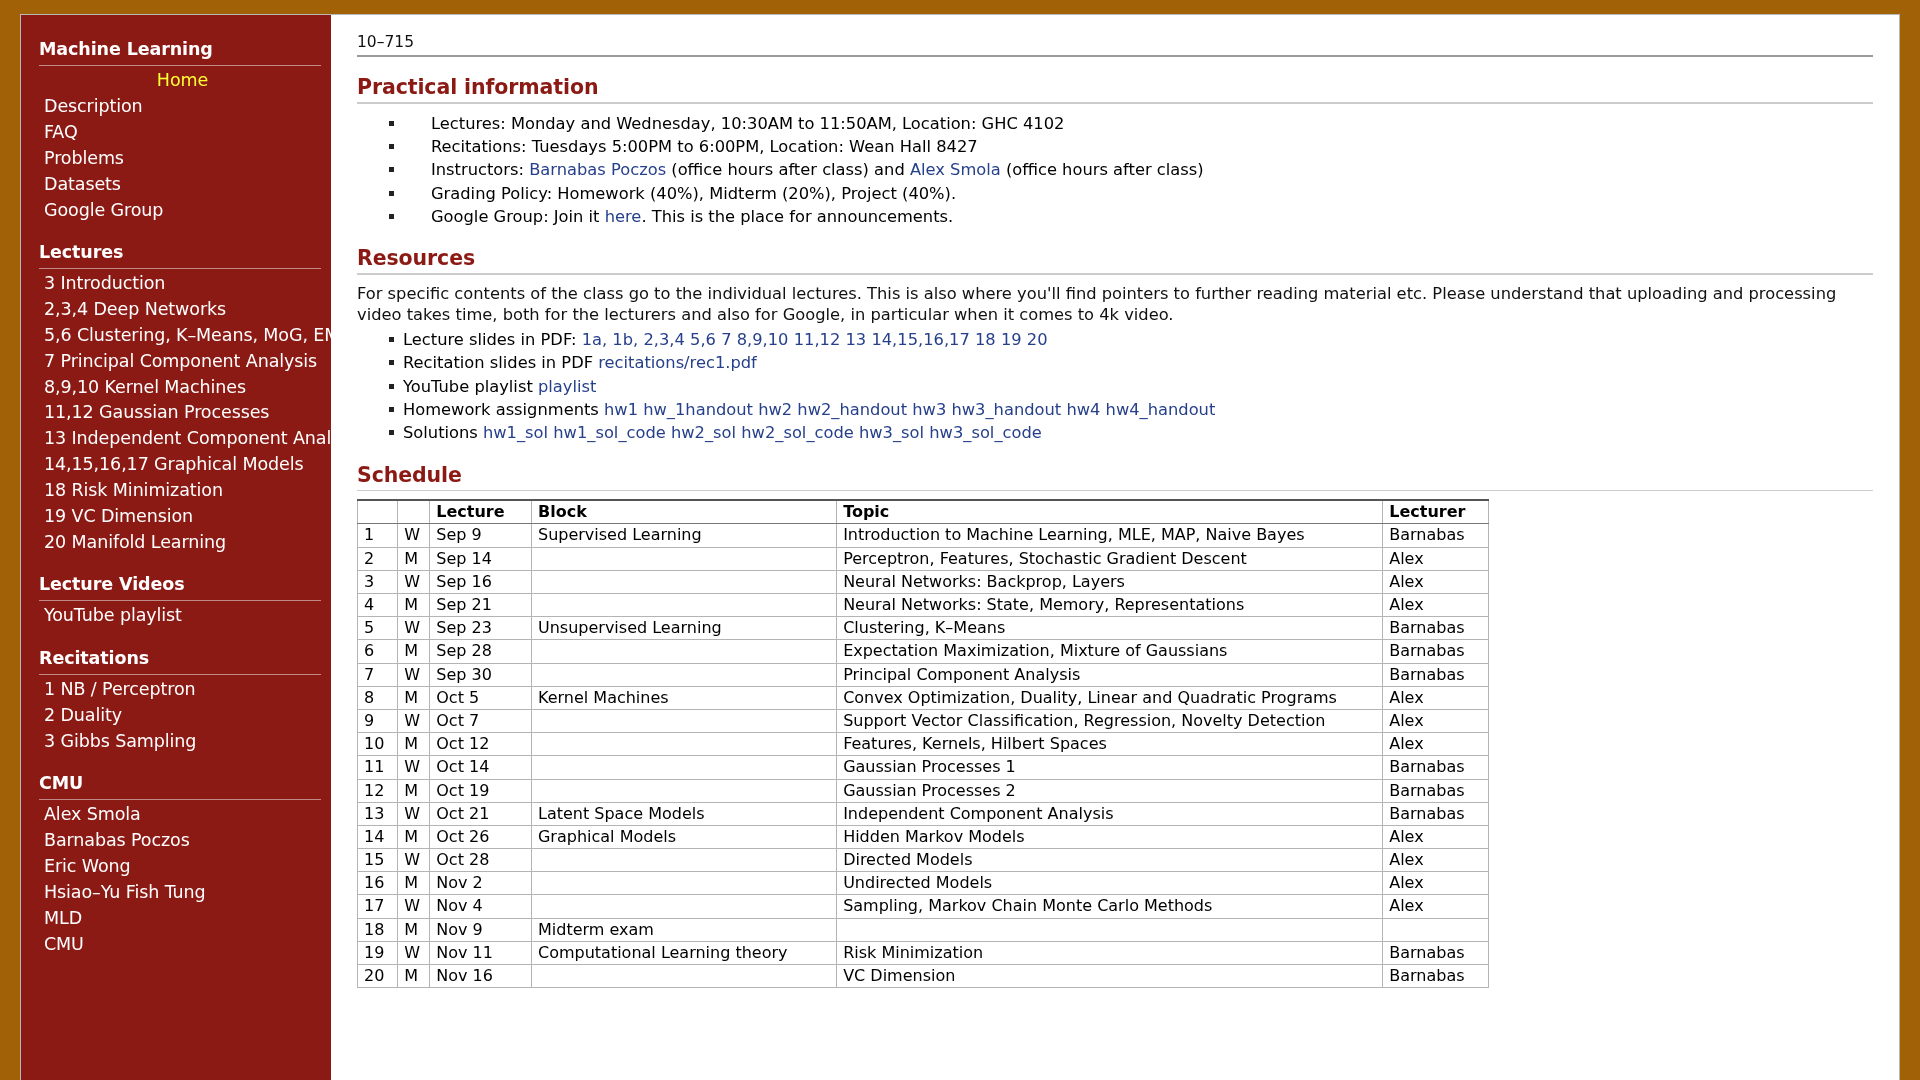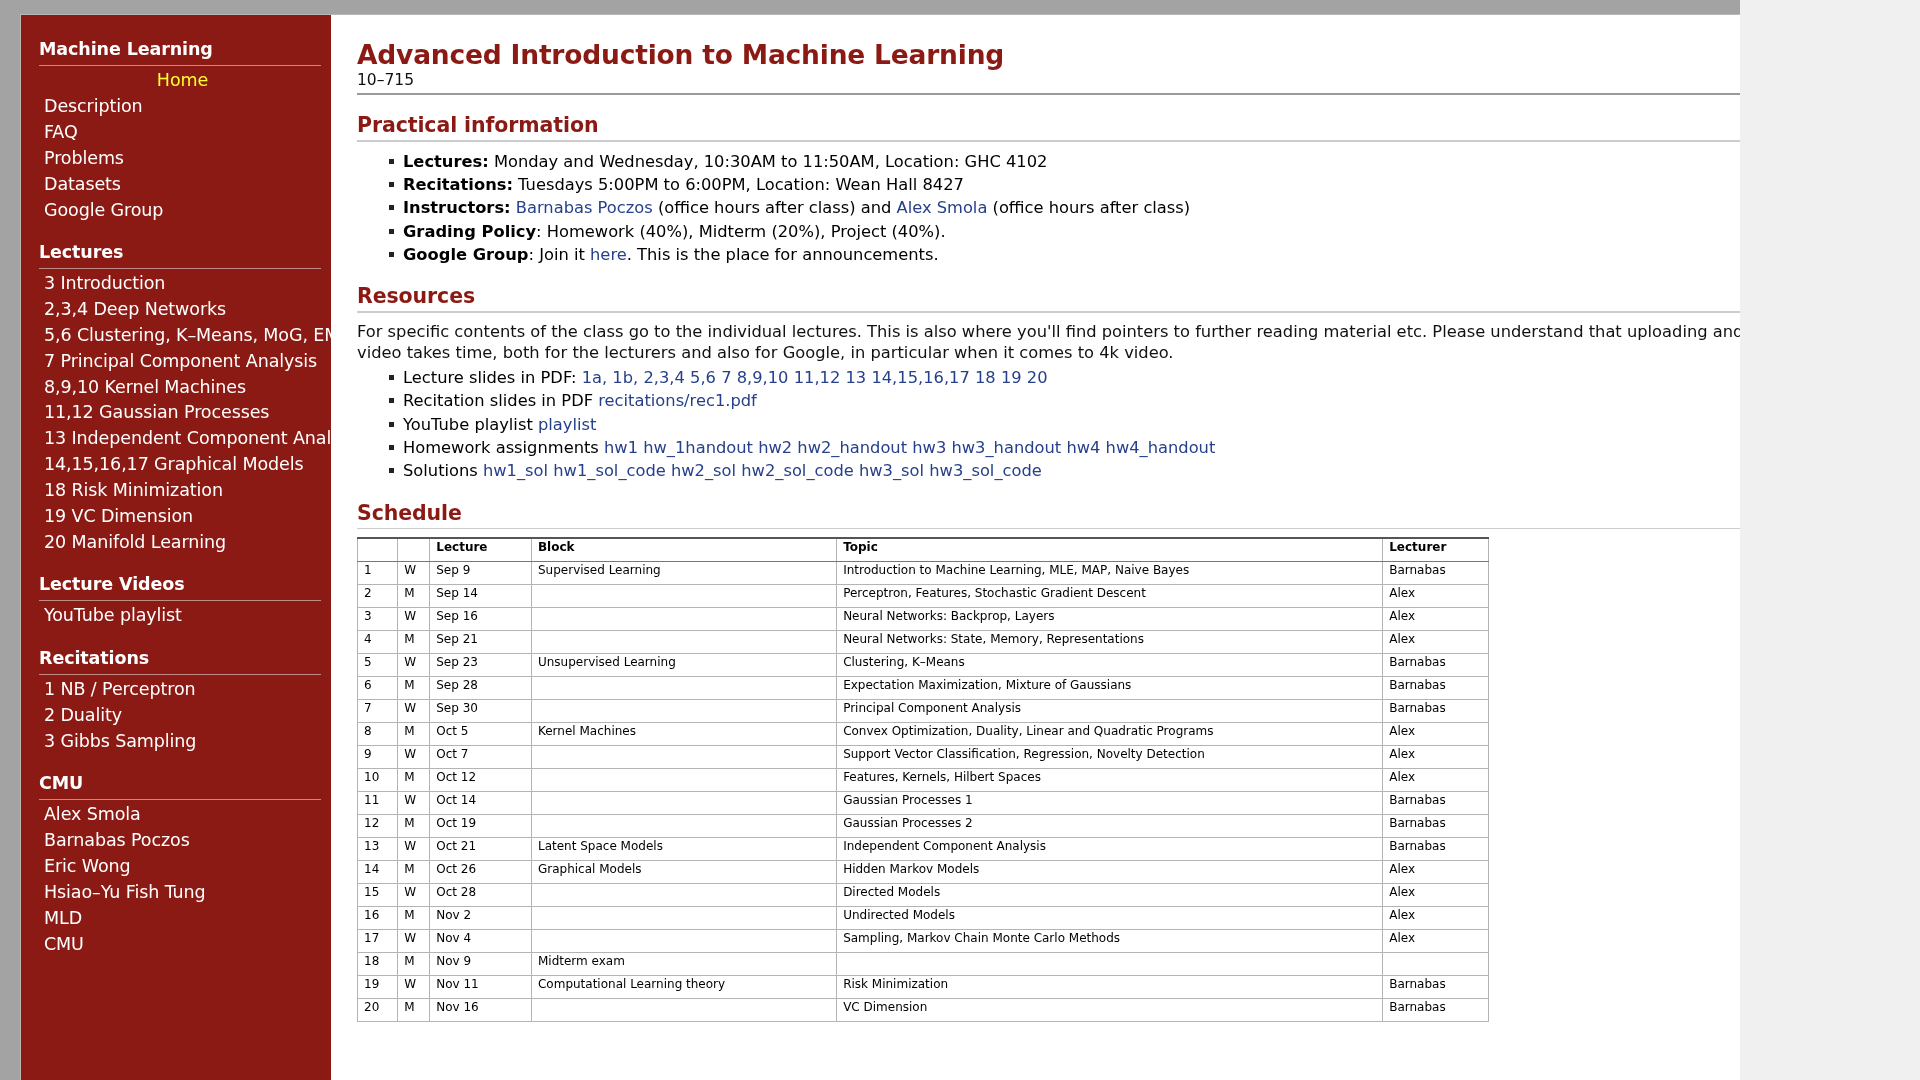--- a/index.html
+++ b/index.html
@@ -4,22 +4,22 @@
 <style>
   * { box-sizing: border-box; }
   html, body {
     margin: 0; padding: 0;
     width: 1920px; height: 1080px;
     background: #f0f0f0;
     font-family: "DejaVu Sans", "Liberation Sans", sans-serif;
   }
   #page {
     position: relative;
-    width: 1740px; height: 1080px;
-    background: #a3a3a3;
+    width: 1920px; height: 1080px;
+    background: #a16207;
     overflow: hidden;
   }
   .viewport {
     position: absolute;
     left: 20px; top: 14px;
     width: 1880px; height: 1070px;
     background: #ffffff;
     border: 1px solid #b8b8b8;
     border-bottom: none;
     display: flex;
@@ -111,26 +111,26 @@
     width: 5px; height: 5px;
     background: #222;
   }
   .para {
     font-size: 16.3px;
     line-height: 1.33;
     margin: 2px 0 2px 0;
     color: #111;
   }
   a.lnk { color: #27408b; text-decoration: none; }
-  b { font-weight: bold; }
+  b { font-weight: normal; margin-left: 28px; }
   
   table.schedule {
     border-collapse: collapse;
     margin-top: 5px;
-    font-size: 12px;
+    font-size: 16px;
     table-layout: fixed;
     width: 1132px;
   }
   table.schedule th, table.schedule td {
     border: 1px solid #b4b4b4;
     padding: 1px 6px 2px 6px;
     text-align: left;
     vertical-align: top;
     line-height: 1.2;
     height: 23px;
@@ -201,21 +201,20 @@
           <a class="side-link" href="#">Barnabas Poczos</a>
           <a class="side-link" href="#">Eric Wong</a>
           <a class="side-link" href="#">Hsiao–Yu Fish Tung</a>
           <a class="side-link" href="#">MLD</a>
           <a class="side-link" href="#">CMU</a>
         </div>
       </nav>
 
     <main class="main">
 
-      <h1 class="page-title">Advanced Introduction to Machine Learning</h1>
       <div class="subtitle">10–715</div>
       <div class="title-rule"></div>
 
       <h2 class="section">Practical information</h2>
       <div class="section-rule"></div>
       <ul class="bullets">
         <li>
           <b>Lectures:</b><span> Monday and Wednesday, 10:30AM to 11:50AM, Location: GHC 4102</span>
         </li>
         <li>

